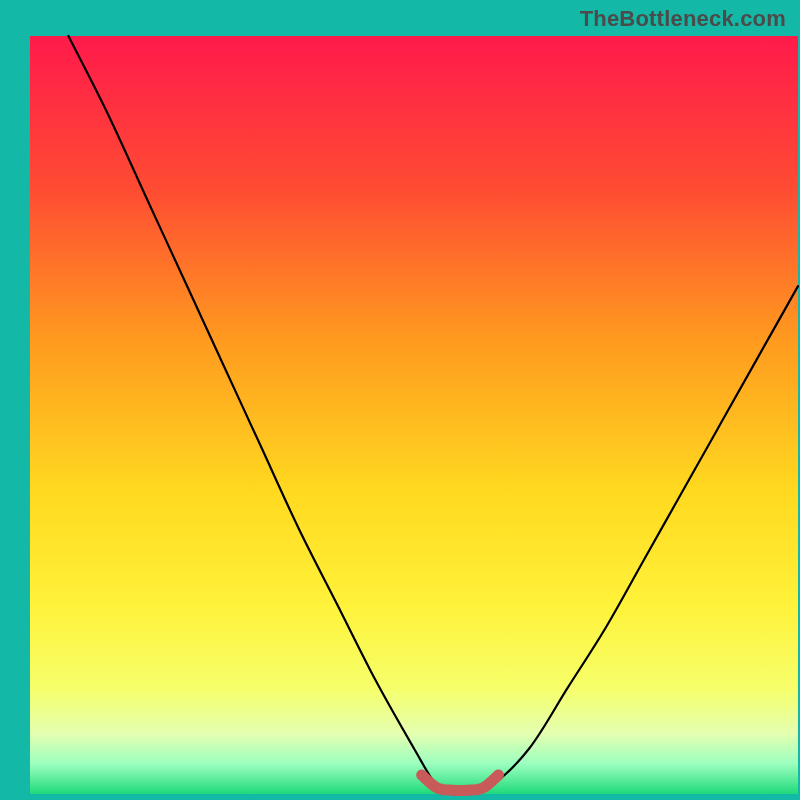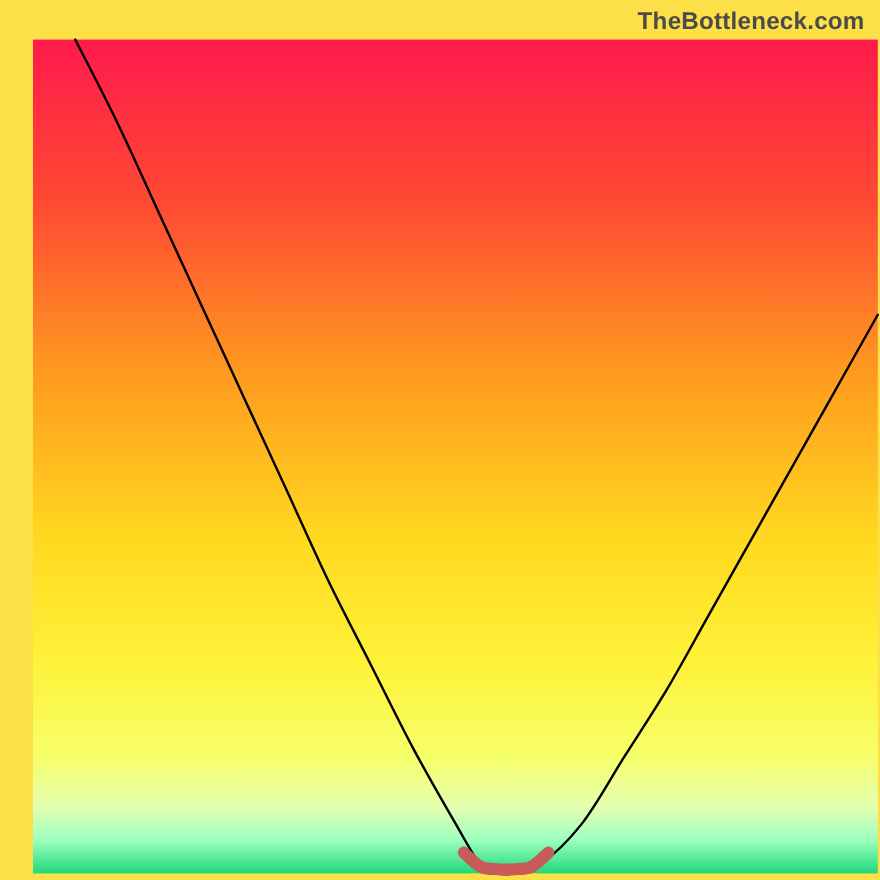--- a/index.html
+++ b/index.html
@@ -8,21 +8,21 @@
     width: 800px;
     height: 800px;
     background: #000;
     overflow: hidden;
     font-family: Arial, Helvetica, sans-serif;
   }
   .frame {
     position: relative;
     width: 800px;
     height: 800px;
-    background: #fde047;
+    background: #14b8a6;
   }
   .watermark {
     position: absolute;
     top: 6px;
     right: 14px;
     color: #4b4b4b;
     font-size: 22px;
     font-weight: 600;
     letter-spacing: 0.2px;
     z-index: 5;

